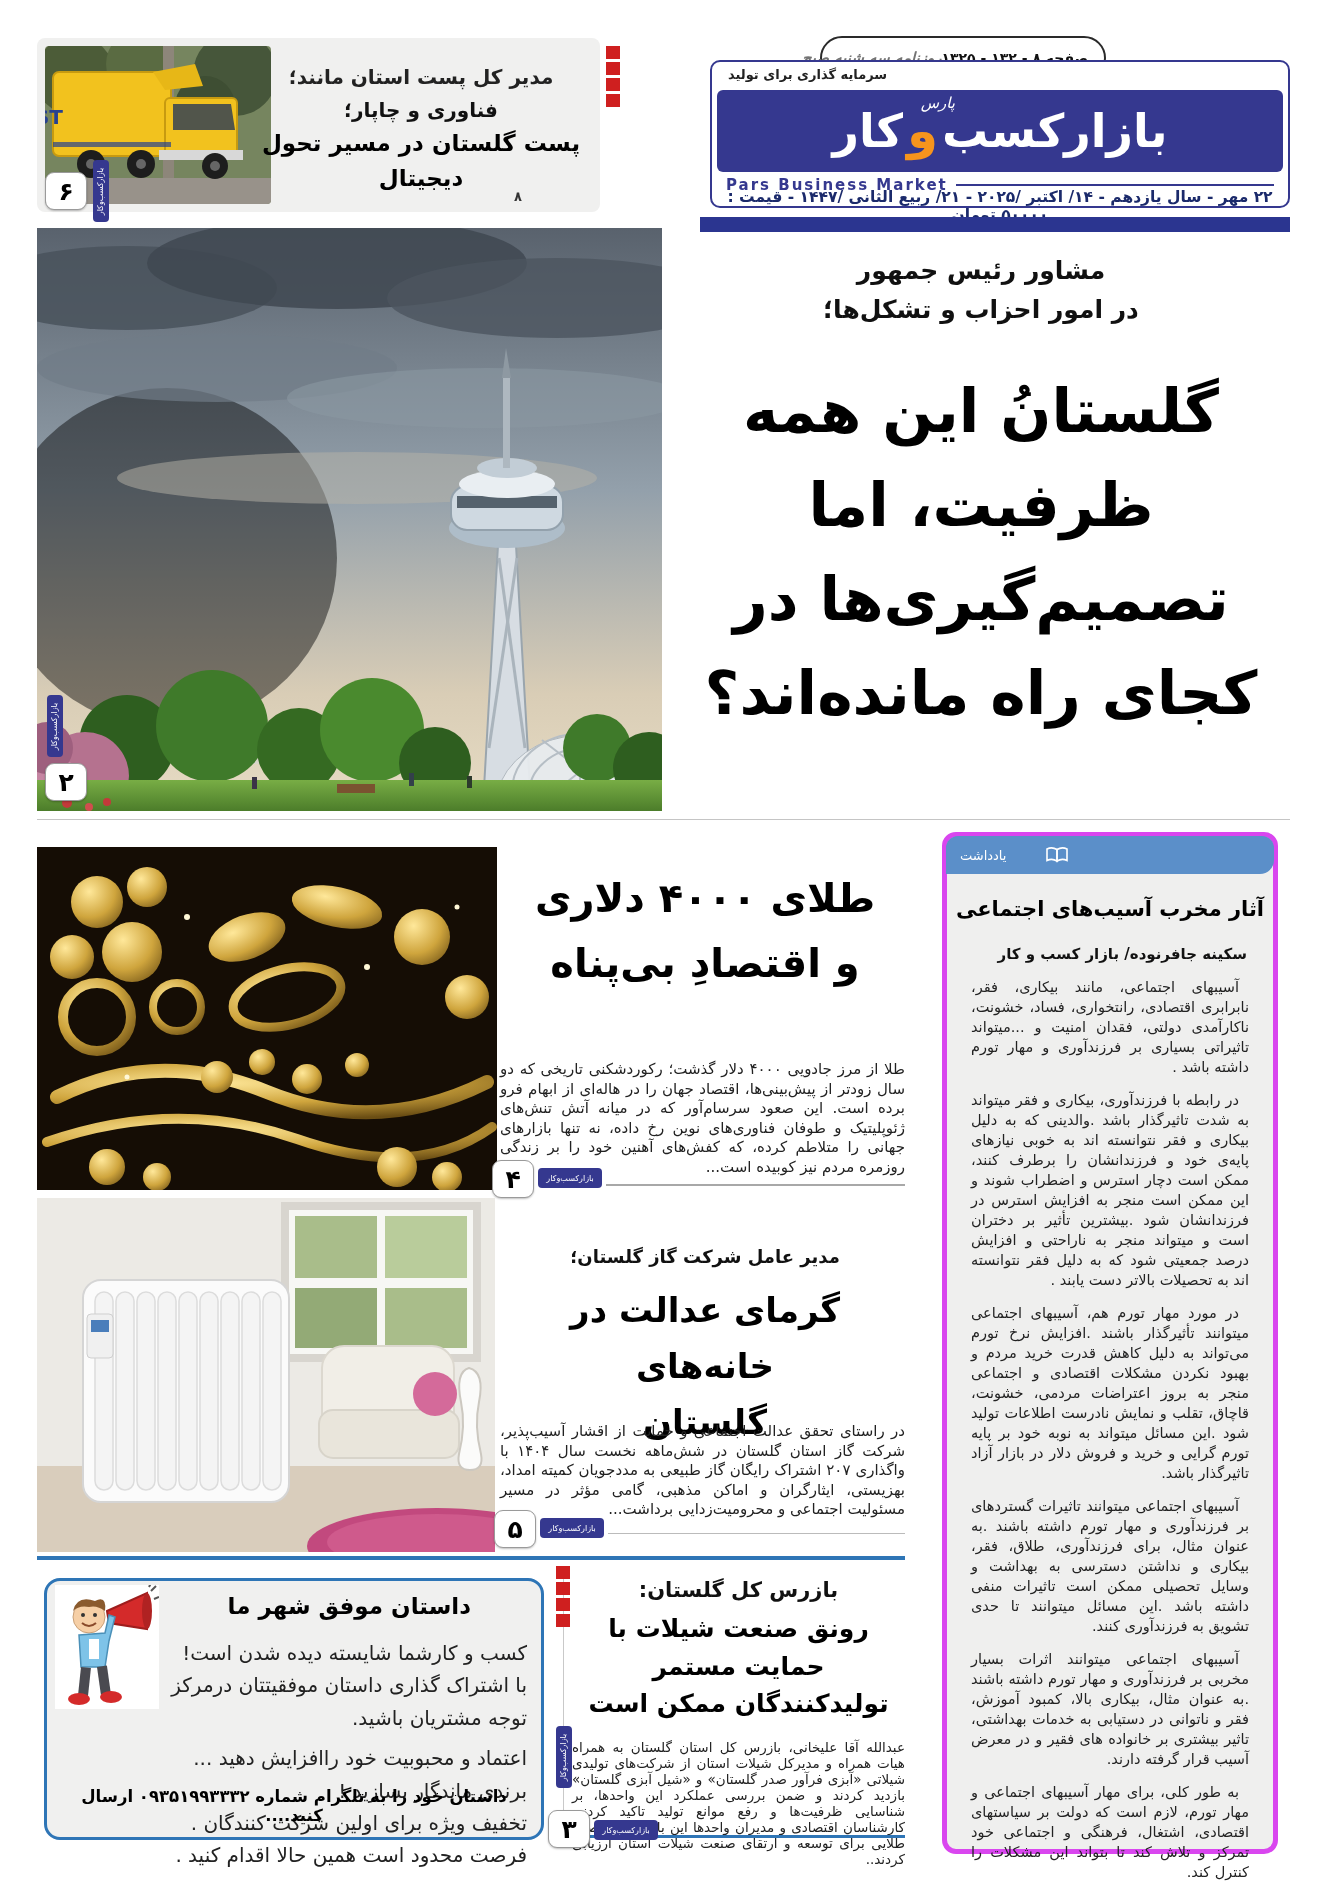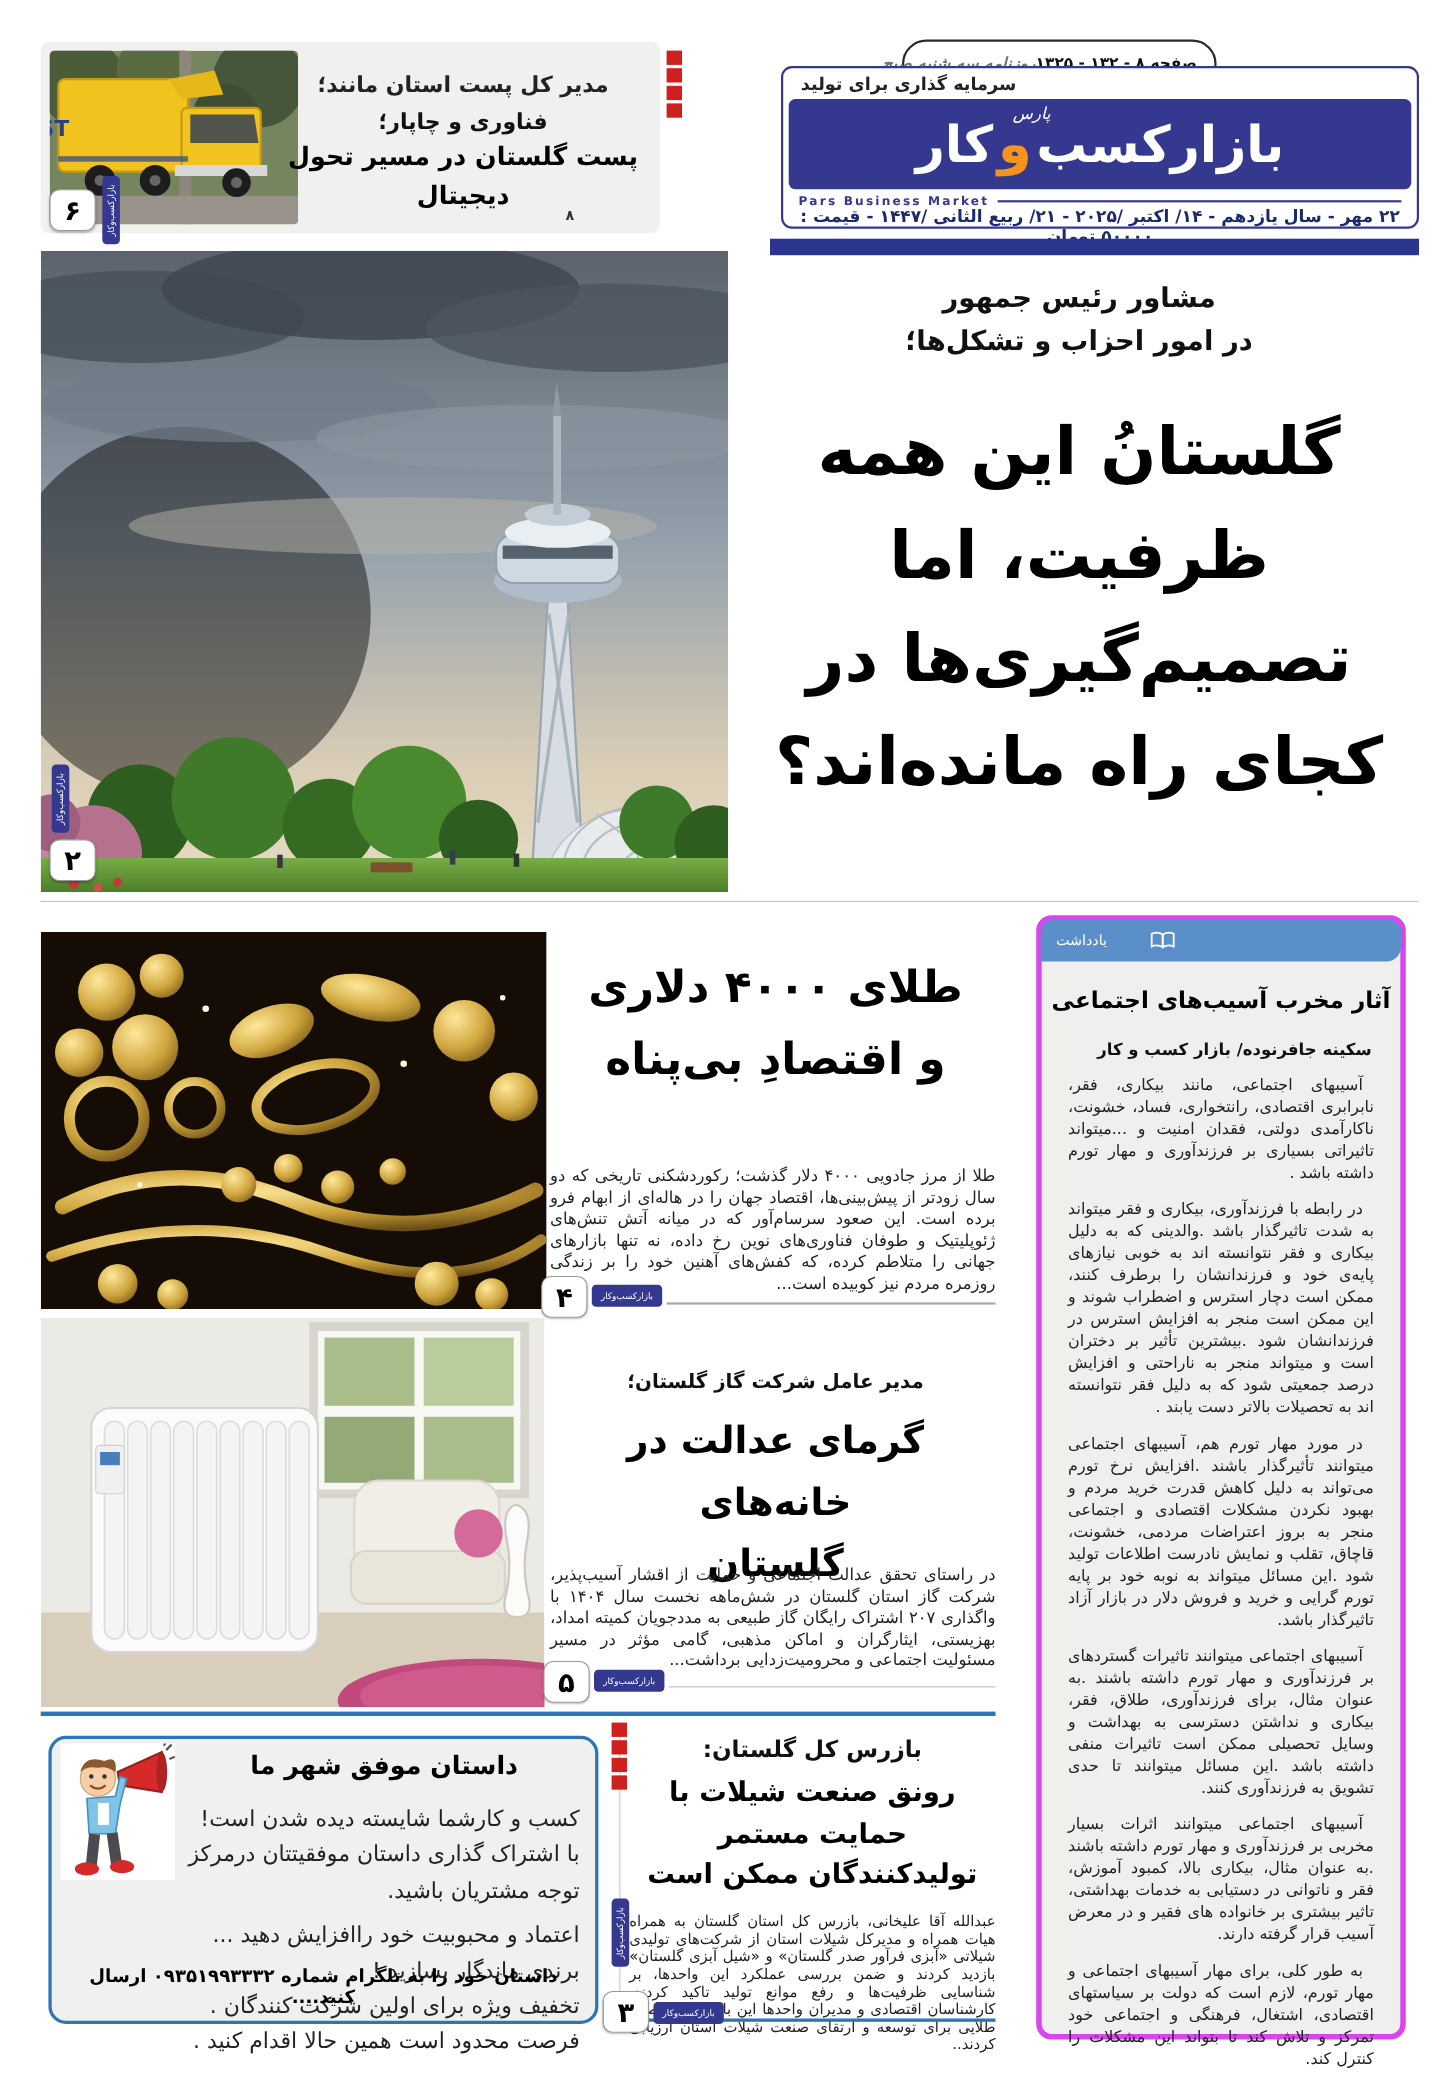--- a/index.html
+++ b/index.html
@@ -16,28 +16,28 @@
   .post-sub{font-size:20px;font-weight:bold;color:#111;line-height:1.6;}
   .post-head{font-size:23px;font-weight:bold;color:#000;line-height:1.5;}
   .post-ref{position:absolute;right:78px;bottom:8px;font-size:13px;font-weight:bold;color:#333;}
   .mast-redsq{left:604px;top:46px;width:16px;}
   .mast-redsq div, .bot-redsq div{width:14px;height:13px;background:#cf1f1f;margin-bottom:3px;}
   .bubble{left:820px;top:36px;width:286px;height:44px;border:2px solid #2a2a2a;border-radius:22px;
           display:flex;align-items:center;justify-content:space-between;padding:0 16px;background:#fff;}
   .bubble .b1{font-size:15px;font-weight:bold;font-style:italic;color:#737373;white-space:nowrap;}
   .bubble .b2{font-size:14px;font-weight:bold;color:#111;direction:ltr;white-space:nowrap;}
   .mastbox{left:710px;top:60px;width:580px;height:148px;border:2px solid #35388f;border-radius:10px;background:#fff;}
-  .tagline{position:absolute;left:16px;top:5px;font-size:16px;font-weight:bold;color:#222;}
+  .tagline{position:absolute;left:16px;top:5px;font-size:13px;font-weight:bold;color:#222;}
   .band{position:absolute;left:5px;right:5px;top:28px;height:82px;background:#35388f;border-radius:6px;
         display:flex;align-items:center;justify-content:center;gap:6px;}
   .band .big{font-size:46px;font-weight:900;color:#fff;letter-spacing:-2px;}
   .band .accent{font-size:50px;font-weight:900;color:#f7941d;margin:0 -2px;}
   .band .pars{position:absolute;left:36%;top:4px;font-size:15px;font-style:italic;color:#fff;}
   .mastfoot{position:absolute;left:14px;right:14px;top:114px;display:flex;align-items:center;direction:ltr;gap:8px;}
-  .mastfoot .en{font-size:11px;font-weight:bold;letter-spacing:2px;color:#35388f;white-space:nowrap;text-align:center;}
+  .mastfoot .en{font-size:15px;font-weight:bold;letter-spacing:2px;color:#35388f;white-space:nowrap;text-align:center;}
   .mastfoot .ln{flex:1;border-top:2px solid #35388f;}
   .dateline{position:absolute;left:0;right:0;top:126px;text-align:center;font-size:15.5px;font-weight:bold;color:#1b2a6b;}
 
   
   .lead-bar{left:700px;top:217px;width:590px;height:15px;background:#2b3590;}
   .tower{left:37px;top:228px;width:625px;height:583px;overflow:hidden;}
   .lead-text{left:672px;top:252px;width:618px;text-align:center;}
   .lead-kicker{font-size:25px;font-weight:bold;color:#111;line-height:1.55;white-space:pre-line;}
   .lead-head{margin-top:34px;font-size:60px;font-weight:900;color:#000;line-height:1.57;white-space:pre-line;letter-spacing:-1px;}
   .hdiv{left:37px;top:819px;width:1253px;height:1px;background:#c5c5c5;}

